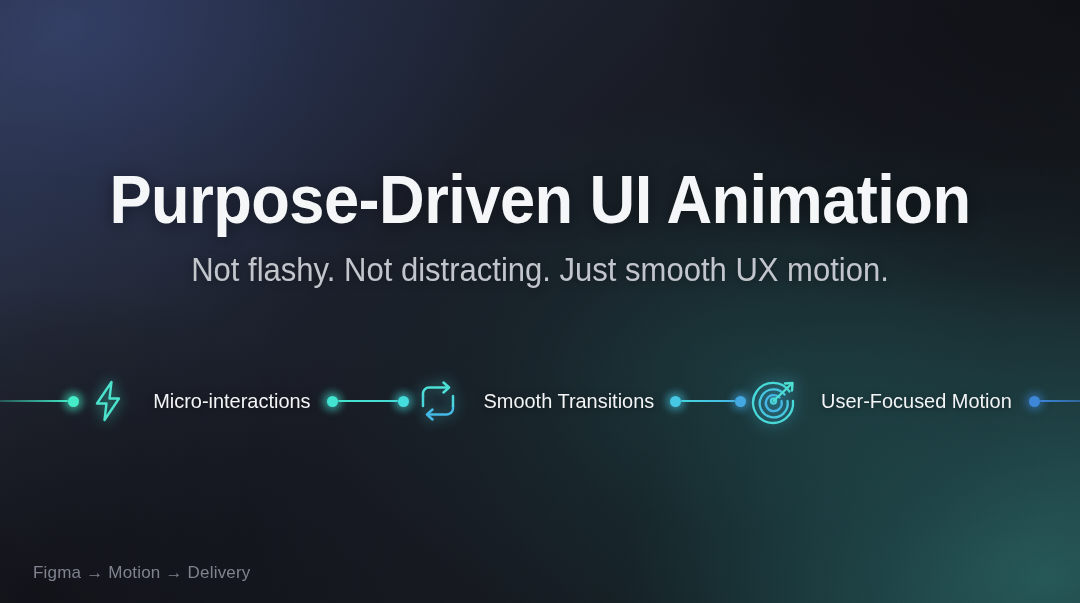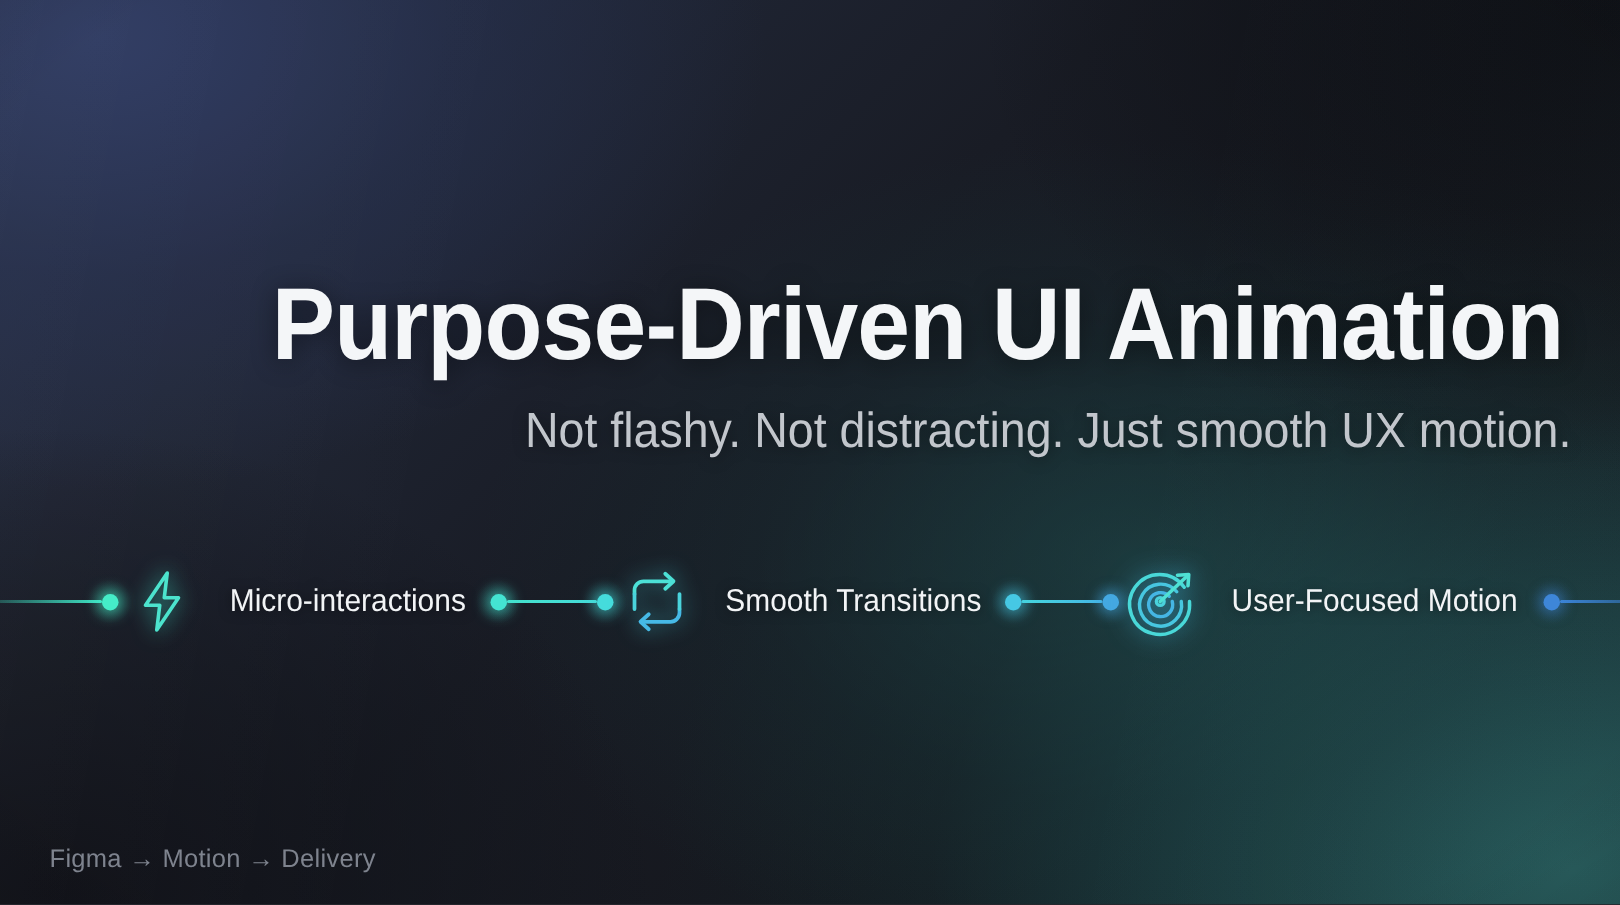--- a/index.html
+++ b/index.html
@@ -49,22 +49,22 @@
     mix-blend-mode:screen;
   }
   .bg-vignette {
     background:
       radial-gradient(1200px 760px at 50% 48%, rgba(0,0,0,0) 52%, rgba(0,0,0,0.34) 100%);
   }
 
   
   .headline-block {
     position:absolute;
-    left:0; right:0; top:181px;
-    text-align:right;
+    left:0; right:0; top:164px;
+    text-align:center;
   }
   .title {
     font-family:"Liberation Sans Narrow", "Liberation Sans", sans-serif;
     font-size:68px;
     font-weight:bold;
     letter-spacing:-0.6px;
     color:#f4f6f8;
     line-height:1.04;
     white-space:nowrap;
     transform:scaleX(0.93);

